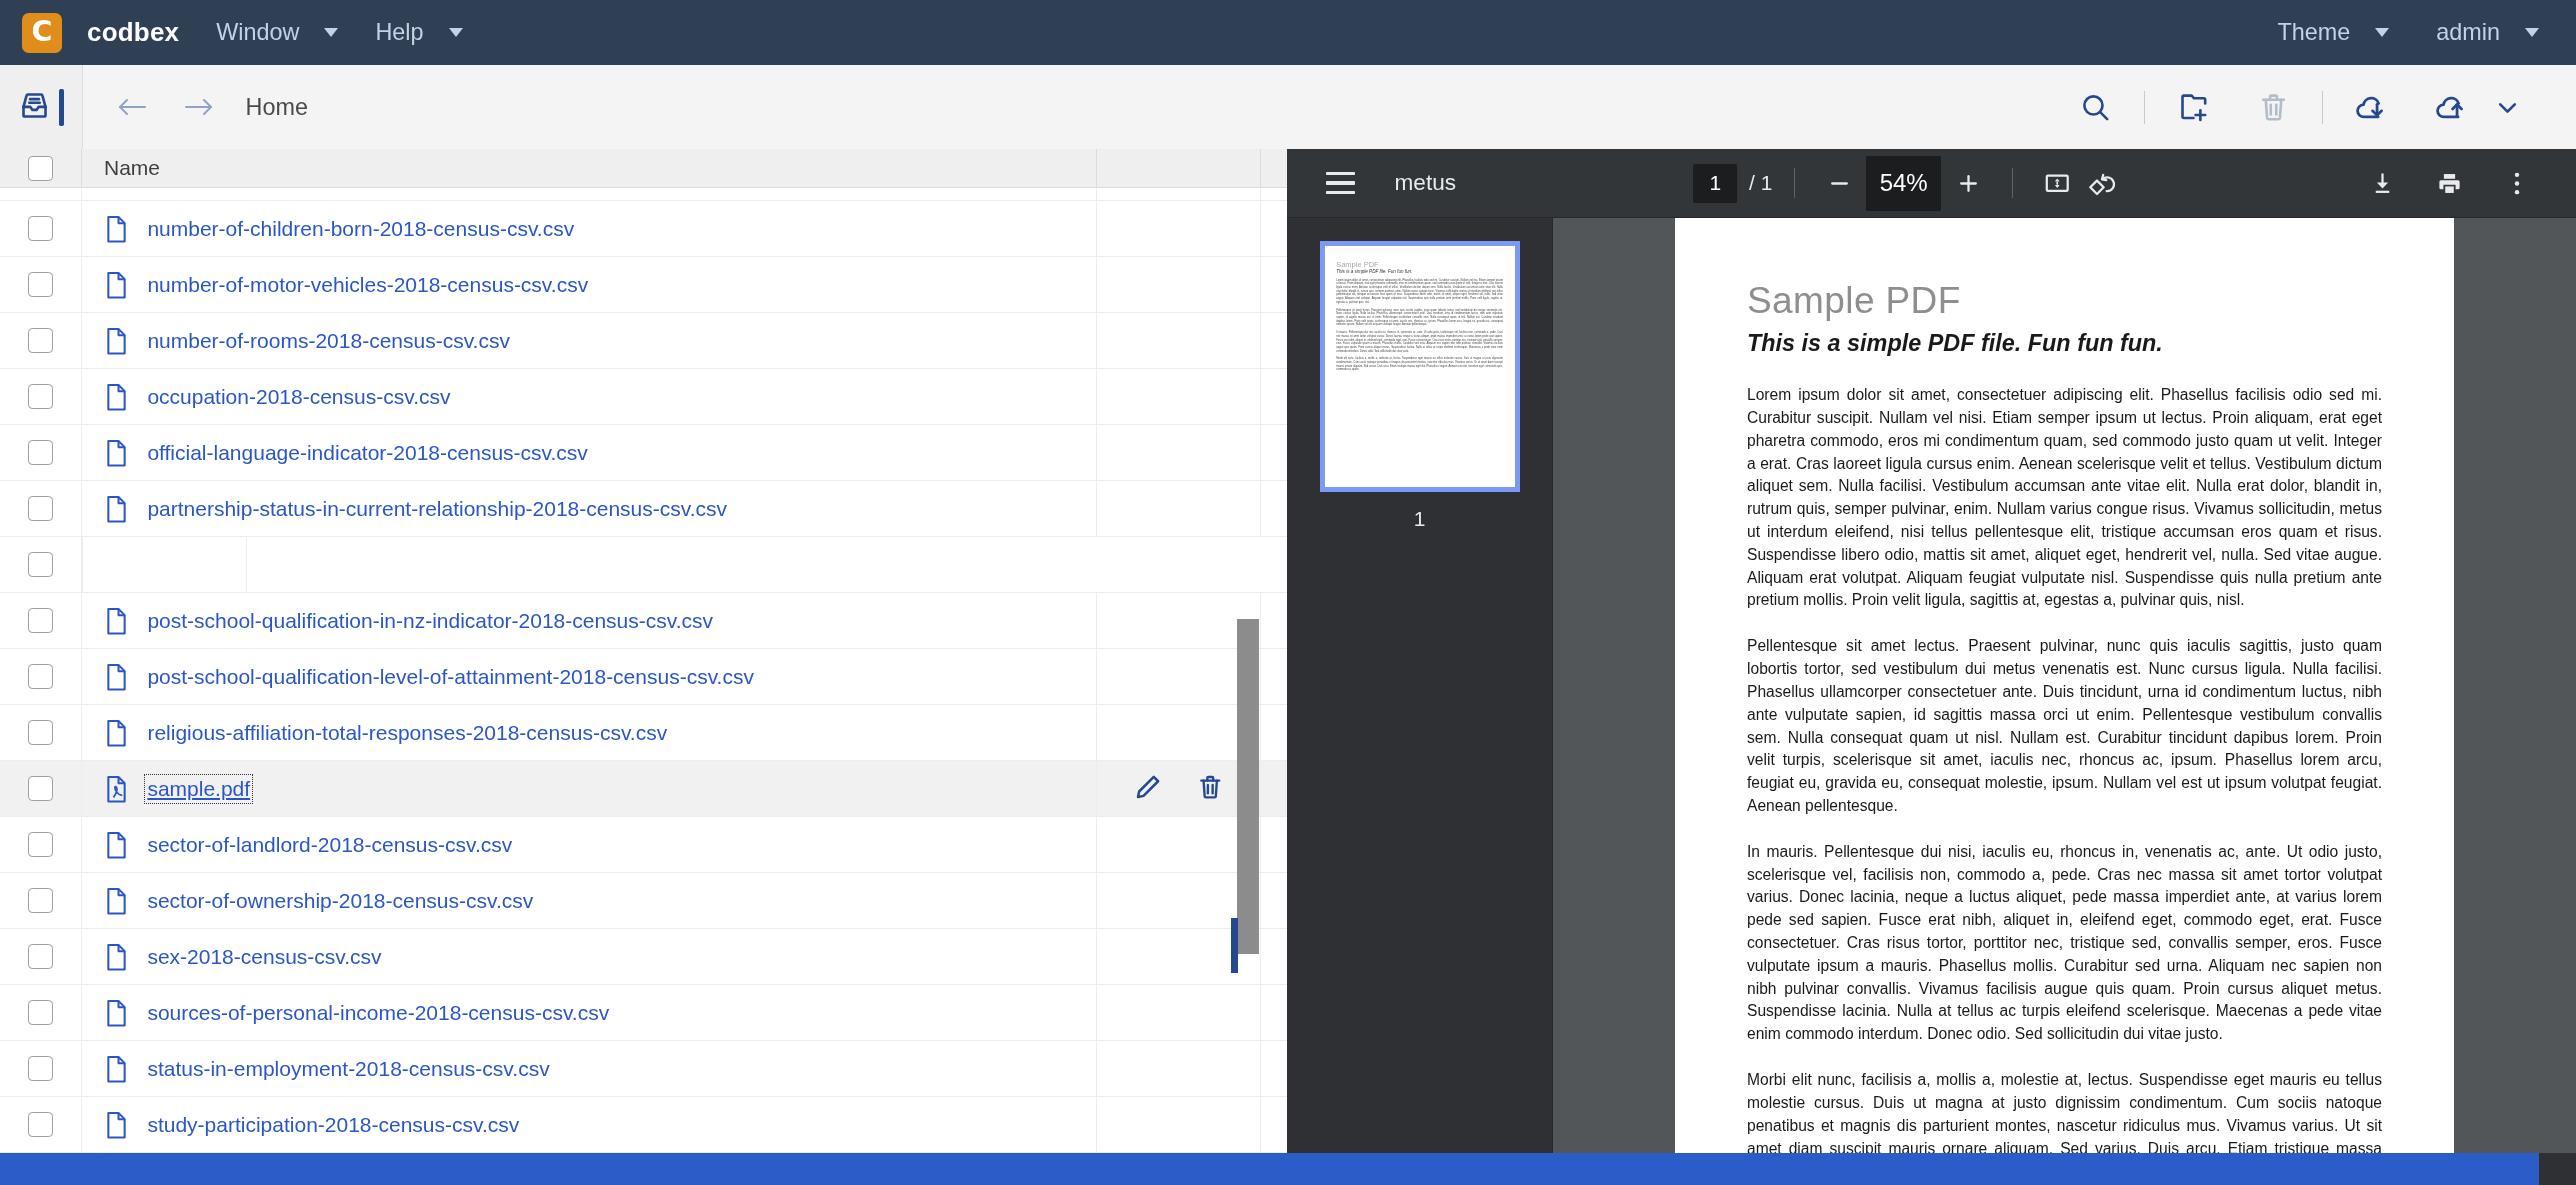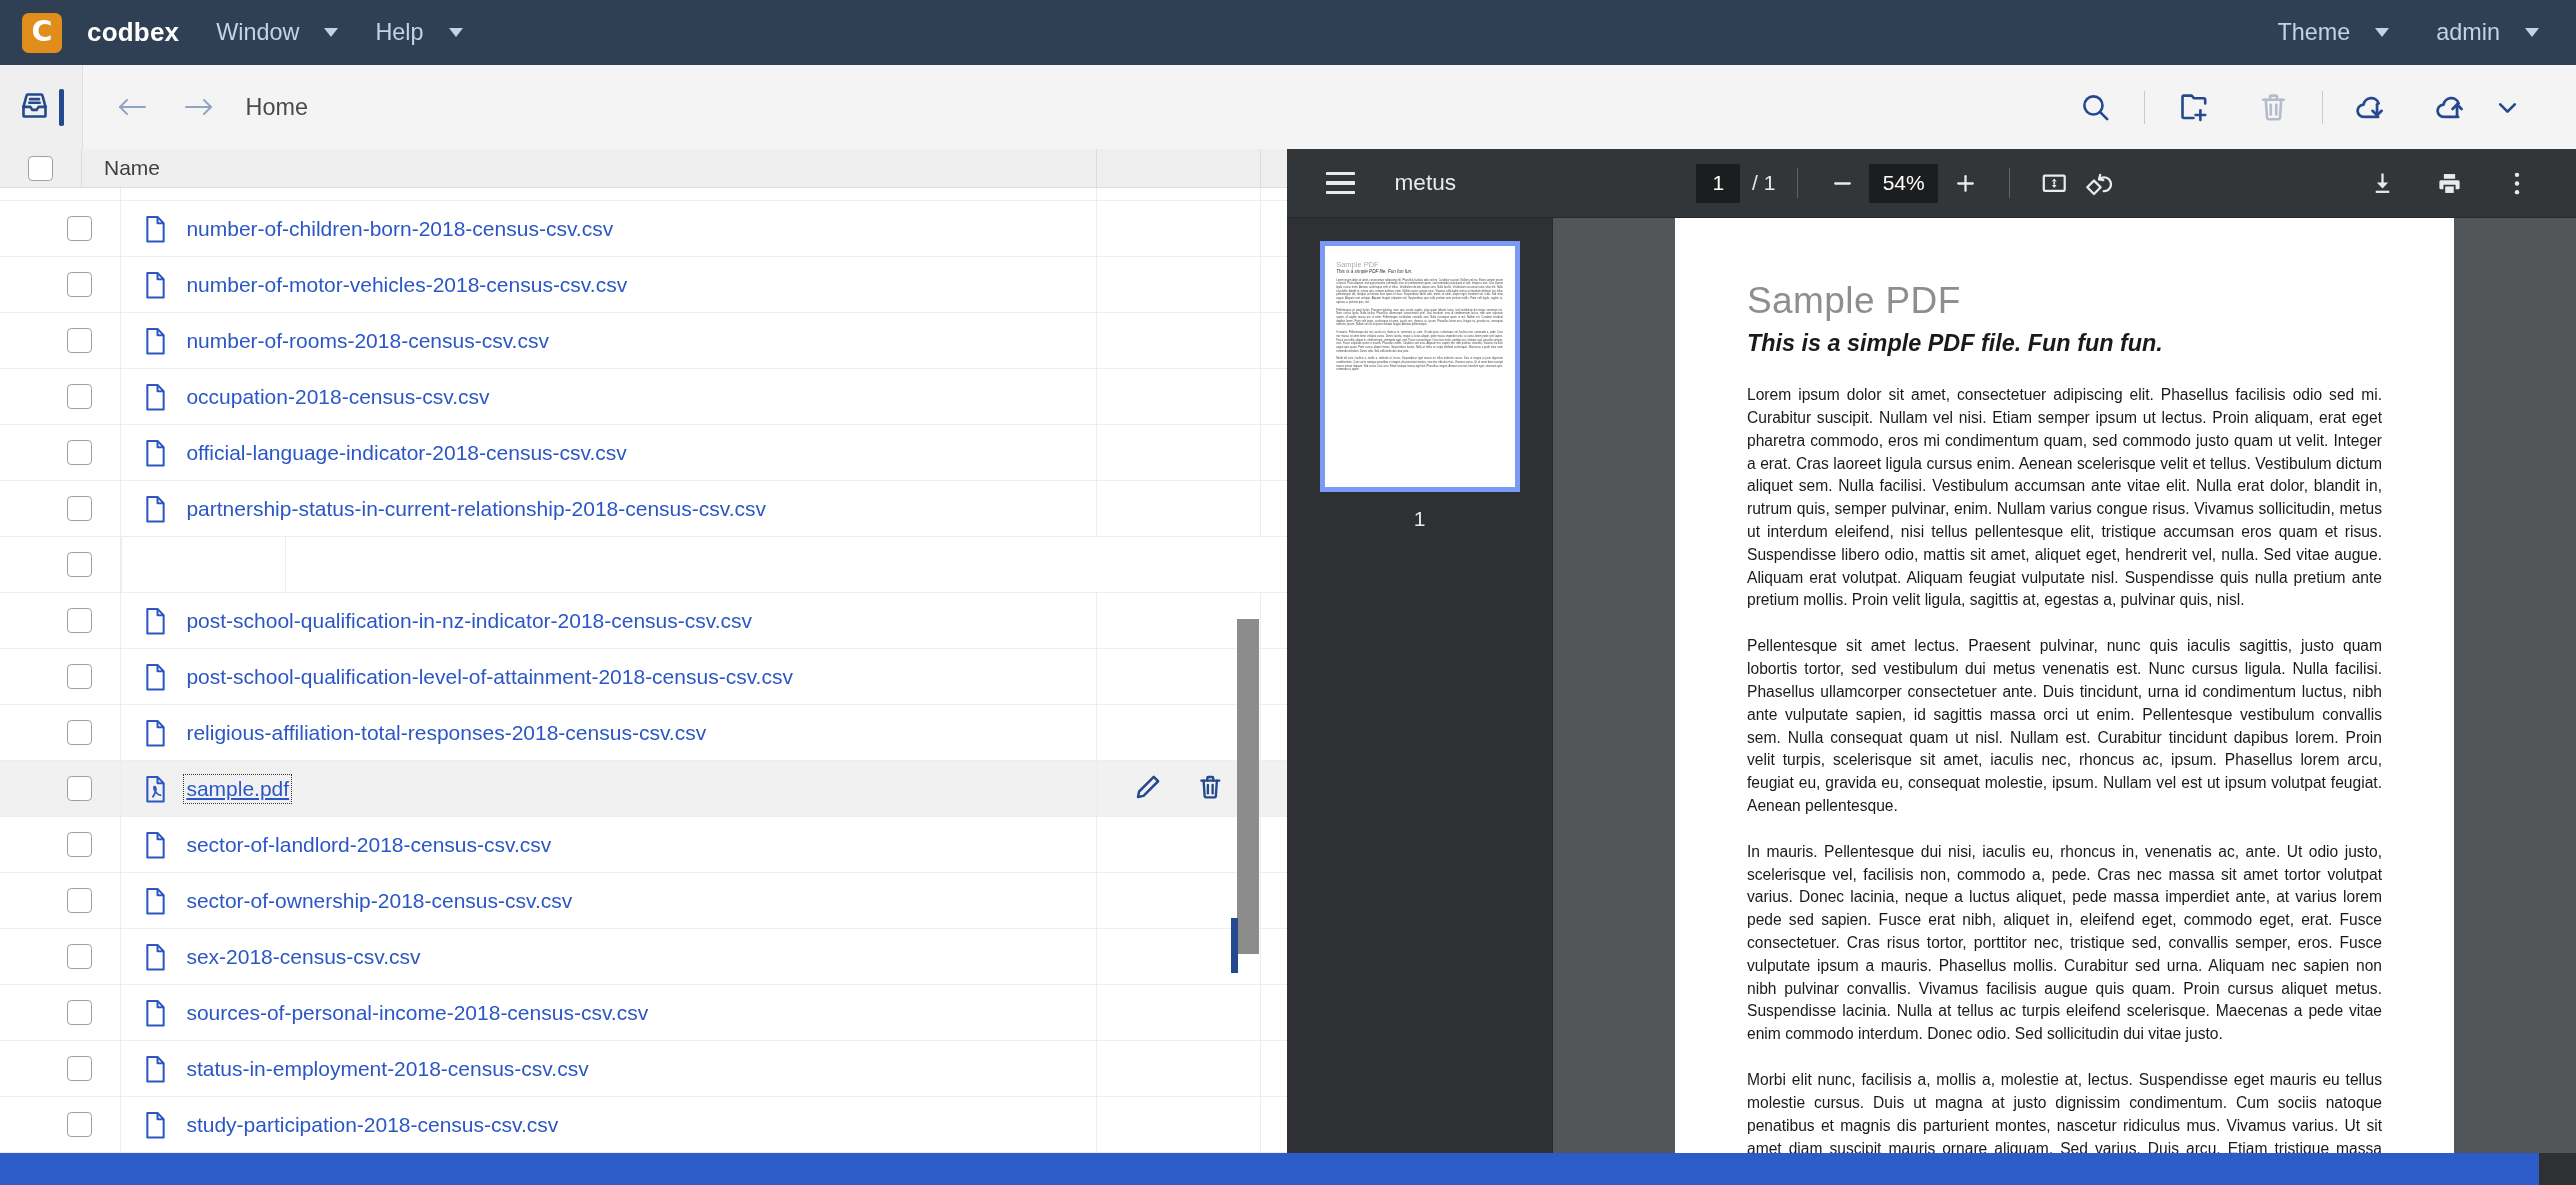--- a/index.html
+++ b/index.html
@@ -76,21 +76,20 @@
 
   .cb {
     width:25px; height:25px; border:1.7px solid #9aa0a6; border-radius:4.2px; background:#fff;
     display:block;
   }
 
   .rows { position:relative; }
   .row {
     display:flex; height:56px; align-items:center; border-bottom:0.8px solid #ededed;
     background:#ffffff;
-    padding-left:39px;
   }
   .row.selected { background:#f1f1f1; }
   .row .col-check { border-right:0.8px solid #ededed; }
   .row .col-name { gap:18.4px; }
   .row .col-act  { border-left:0.8px solid #ededed; }
   .row .col-tail { border-left:0.8px solid #ededed; }
   .fname { color:#2a56c6; font-size:21px; white-space:nowrap; }
   .row.selected .fname {
     text-decoration:underline; outline:1.7px dotted #333; outline-offset:2.5px;
   }
@@ -121,21 +120,21 @@
   .pdf-title { color:#e8eaed; font-size:22.6px; margin-left:40px; }
   .pdf-center { margin-left:auto; display:flex; align-items:center; }
   .pagebox {
     background:#1b1d1e; color:#ffffff; font-size:21px; width:44px; height:39px;
     display:flex; align-items:center; justify-content:center; border-radius:1.7px;
   }
   .pagetotal { color:#e8eaed; font-size:21px; margin-left:11.7px; }
   .vsep { width:0.8px; height:30px; background:#5f6368; margin:0 22px; }
   .zbtn { width:44px; height:44px; display:flex; align-items:center; justify-content:center; color:#e8eaed; }
   .zoomval {
-    background:#1b1d1e; color:#ffffff; font-size:21px; height:39px; padding:0 13.4px;
+    background:#1b1d1e; color:#ffffff; font-size:24px; height:55px; padding:0 13.4px;
     display:flex; align-items:center; justify-content:center; border-radius:1.7px; margin:0 5px;
   }
   .pdf-right { margin-left:auto; display:flex; align-items:center; margin-right:37px; gap:23.4px; }
 
   .pdf-body { position:absolute; top:69px; left:0; right:0; bottom:0; display:flex; }
   .thumbpane {
     width:266px; min-width:266px; background:#2e3033; padding-top:23.4px;
     display:flex; flex-direction:column; align-items:center;
     border-right:0.8px solid #26292b;
   }

